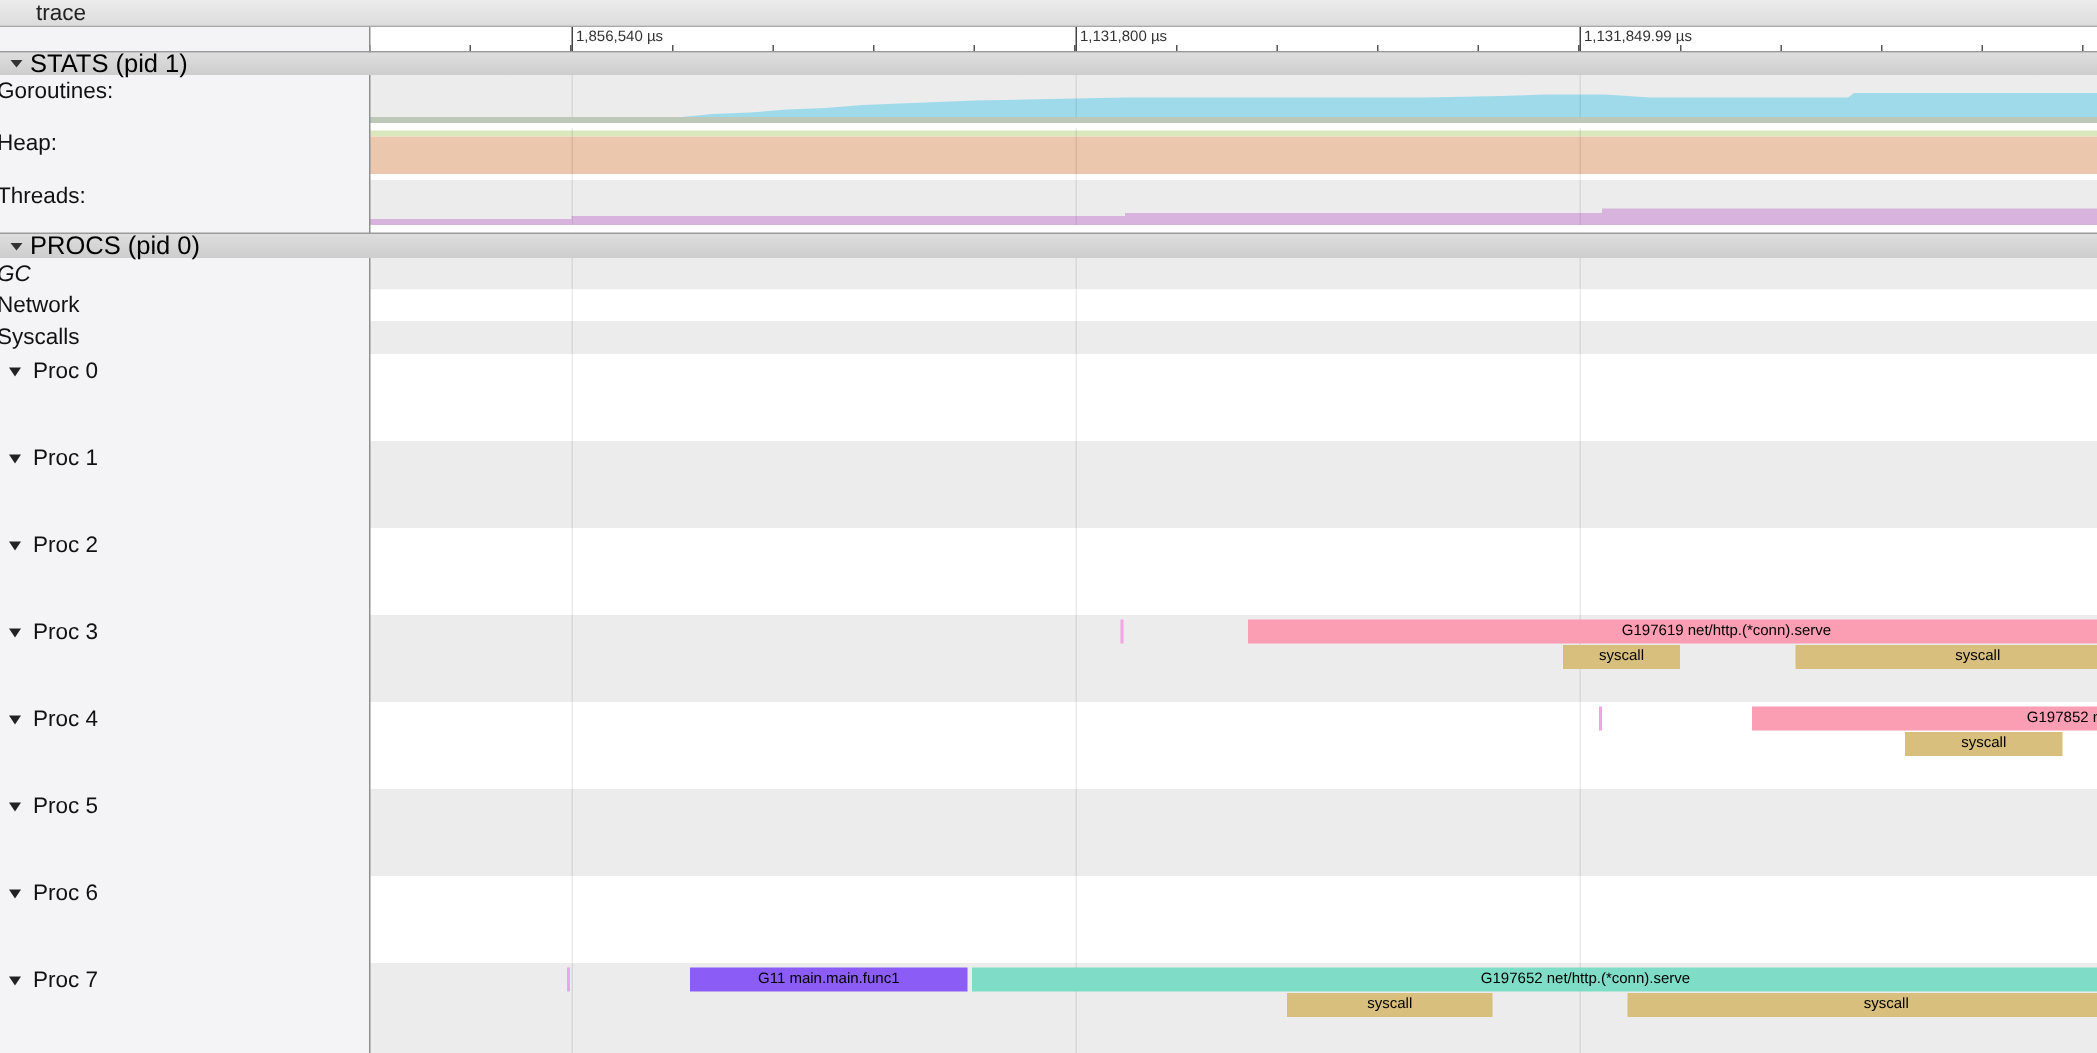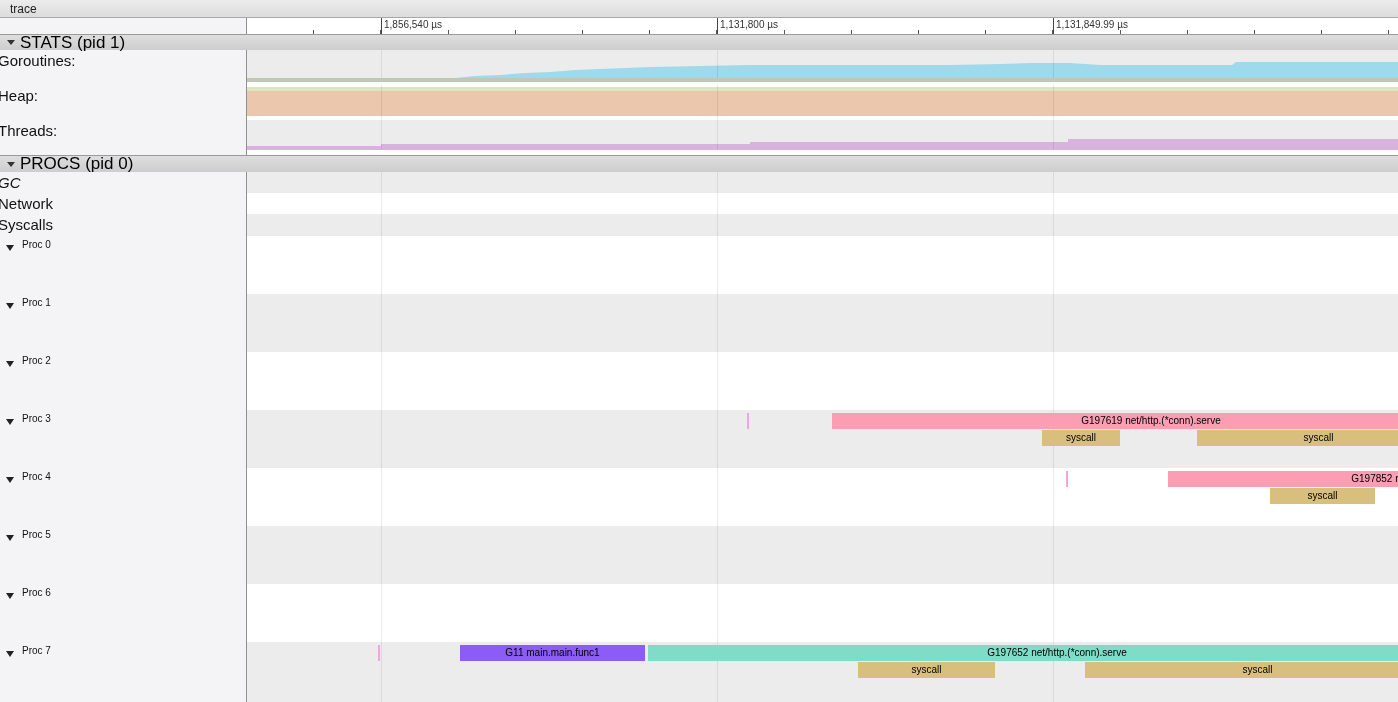--- a/index.html
+++ b/index.html
@@ -2,39 +2,39 @@
 <html><head>
 <meta charset="utf-8">
 <style>
   html,body{margin:0;padding:0;background:#fff;}
   *{box-sizing:border-box;}
   .window{position:relative;width:1398px;height:702px;overflow:hidden;
           font-family:"Liberation Sans",sans-serif;background:#fff;}
   .titlebar{position:absolute;left:0;top:0;width:1398px;height:18px;
             background:linear-gradient(#ececec,#dcdcdc);border-bottom:1px solid #a9a9a9;
             display:flex;align-items:center;}
-  .titlebar span{font-size:12px;color:#222;padding-left:10px;}
+  .titlebar span{font-size:15px;color:#222;padding-left:24px;}
   .labelcol-bg{position:absolute;left:0;top:18px;width:246px;height:684px;background:#f4f4f6;}
   .ruler{position:absolute;left:246px;top:18px;width:1152px;height:16px;background:#ffffff;}
   .tick-minor{position:absolute;bottom:0;width:1px;height:4px;background:#555;}
   .tick-major{position:absolute;top:0;width:1px;height:16px;background:#444;}
   .tick-label{position:absolute;top:1px;font-size:10px;color:#333;white-space:nowrap;}
   .section-header{position:absolute;left:0;width:1398px;height:16px;z-index:30;
                   background:linear-gradient(#dedede,#cdcdcd);border-top:1px solid #9a9a9a;
                   display:flex;align-items:center;}
   .section-header .hdr-label{font-size:17px;color:#000;margin-left:5px;}
   .tri{width:0;height:0;border-left:4px solid transparent;border-right:4px solid transparent;
        border-top:5px solid #333;display:inline-block;margin-left:7px;}
   .row-label-cell{position:absolute;left:0;width:246px;overflow:hidden;}
   .stat-label{position:absolute;left:-2px;top:2px;font-size:15px;color:#111;white-space:nowrap;}
   .small-label{position:absolute;left:-2px;top:2px;font-size:15px;color:#111;white-space:nowrap;}
   .proc-tri{position:absolute;left:6px;top:9px;width:0;height:0;
             border-left:4.5px solid transparent;border-right:4.5px solid transparent;
             border-top:6px solid #222;}
-  .proc-label{position:absolute;left:22px;top:3px;font-size:10px;color:#111;white-space:nowrap;}
+  .proc-label{position:absolute;left:22px;top:3px;font-size:15px;color:#111;white-space:nowrap;}
   .track-cell{position:absolute;left:246px;width:1152px;overflow:hidden;}
   .gridline{position:absolute;top:0;width:1px;background:rgba(0,0,0,0.08);}
   .span-bar{position:absolute;height:16px;display:flex;align-items:center;justify-content:center;
             overflow:hidden;}
   .span-bar .bar-text{font-size:10px;color:#000;white-space:nowrap;line-height:16px;}
   .instant{position:absolute;width:2px;height:16px;}
   .divider{position:absolute;left:246px;top:18px;width:1px;height:684px;background:#8f8f8f;z-index:20;}
   .band{position:absolute;left:0;width:1152px;}
   .step{position:absolute;}
 </style>

